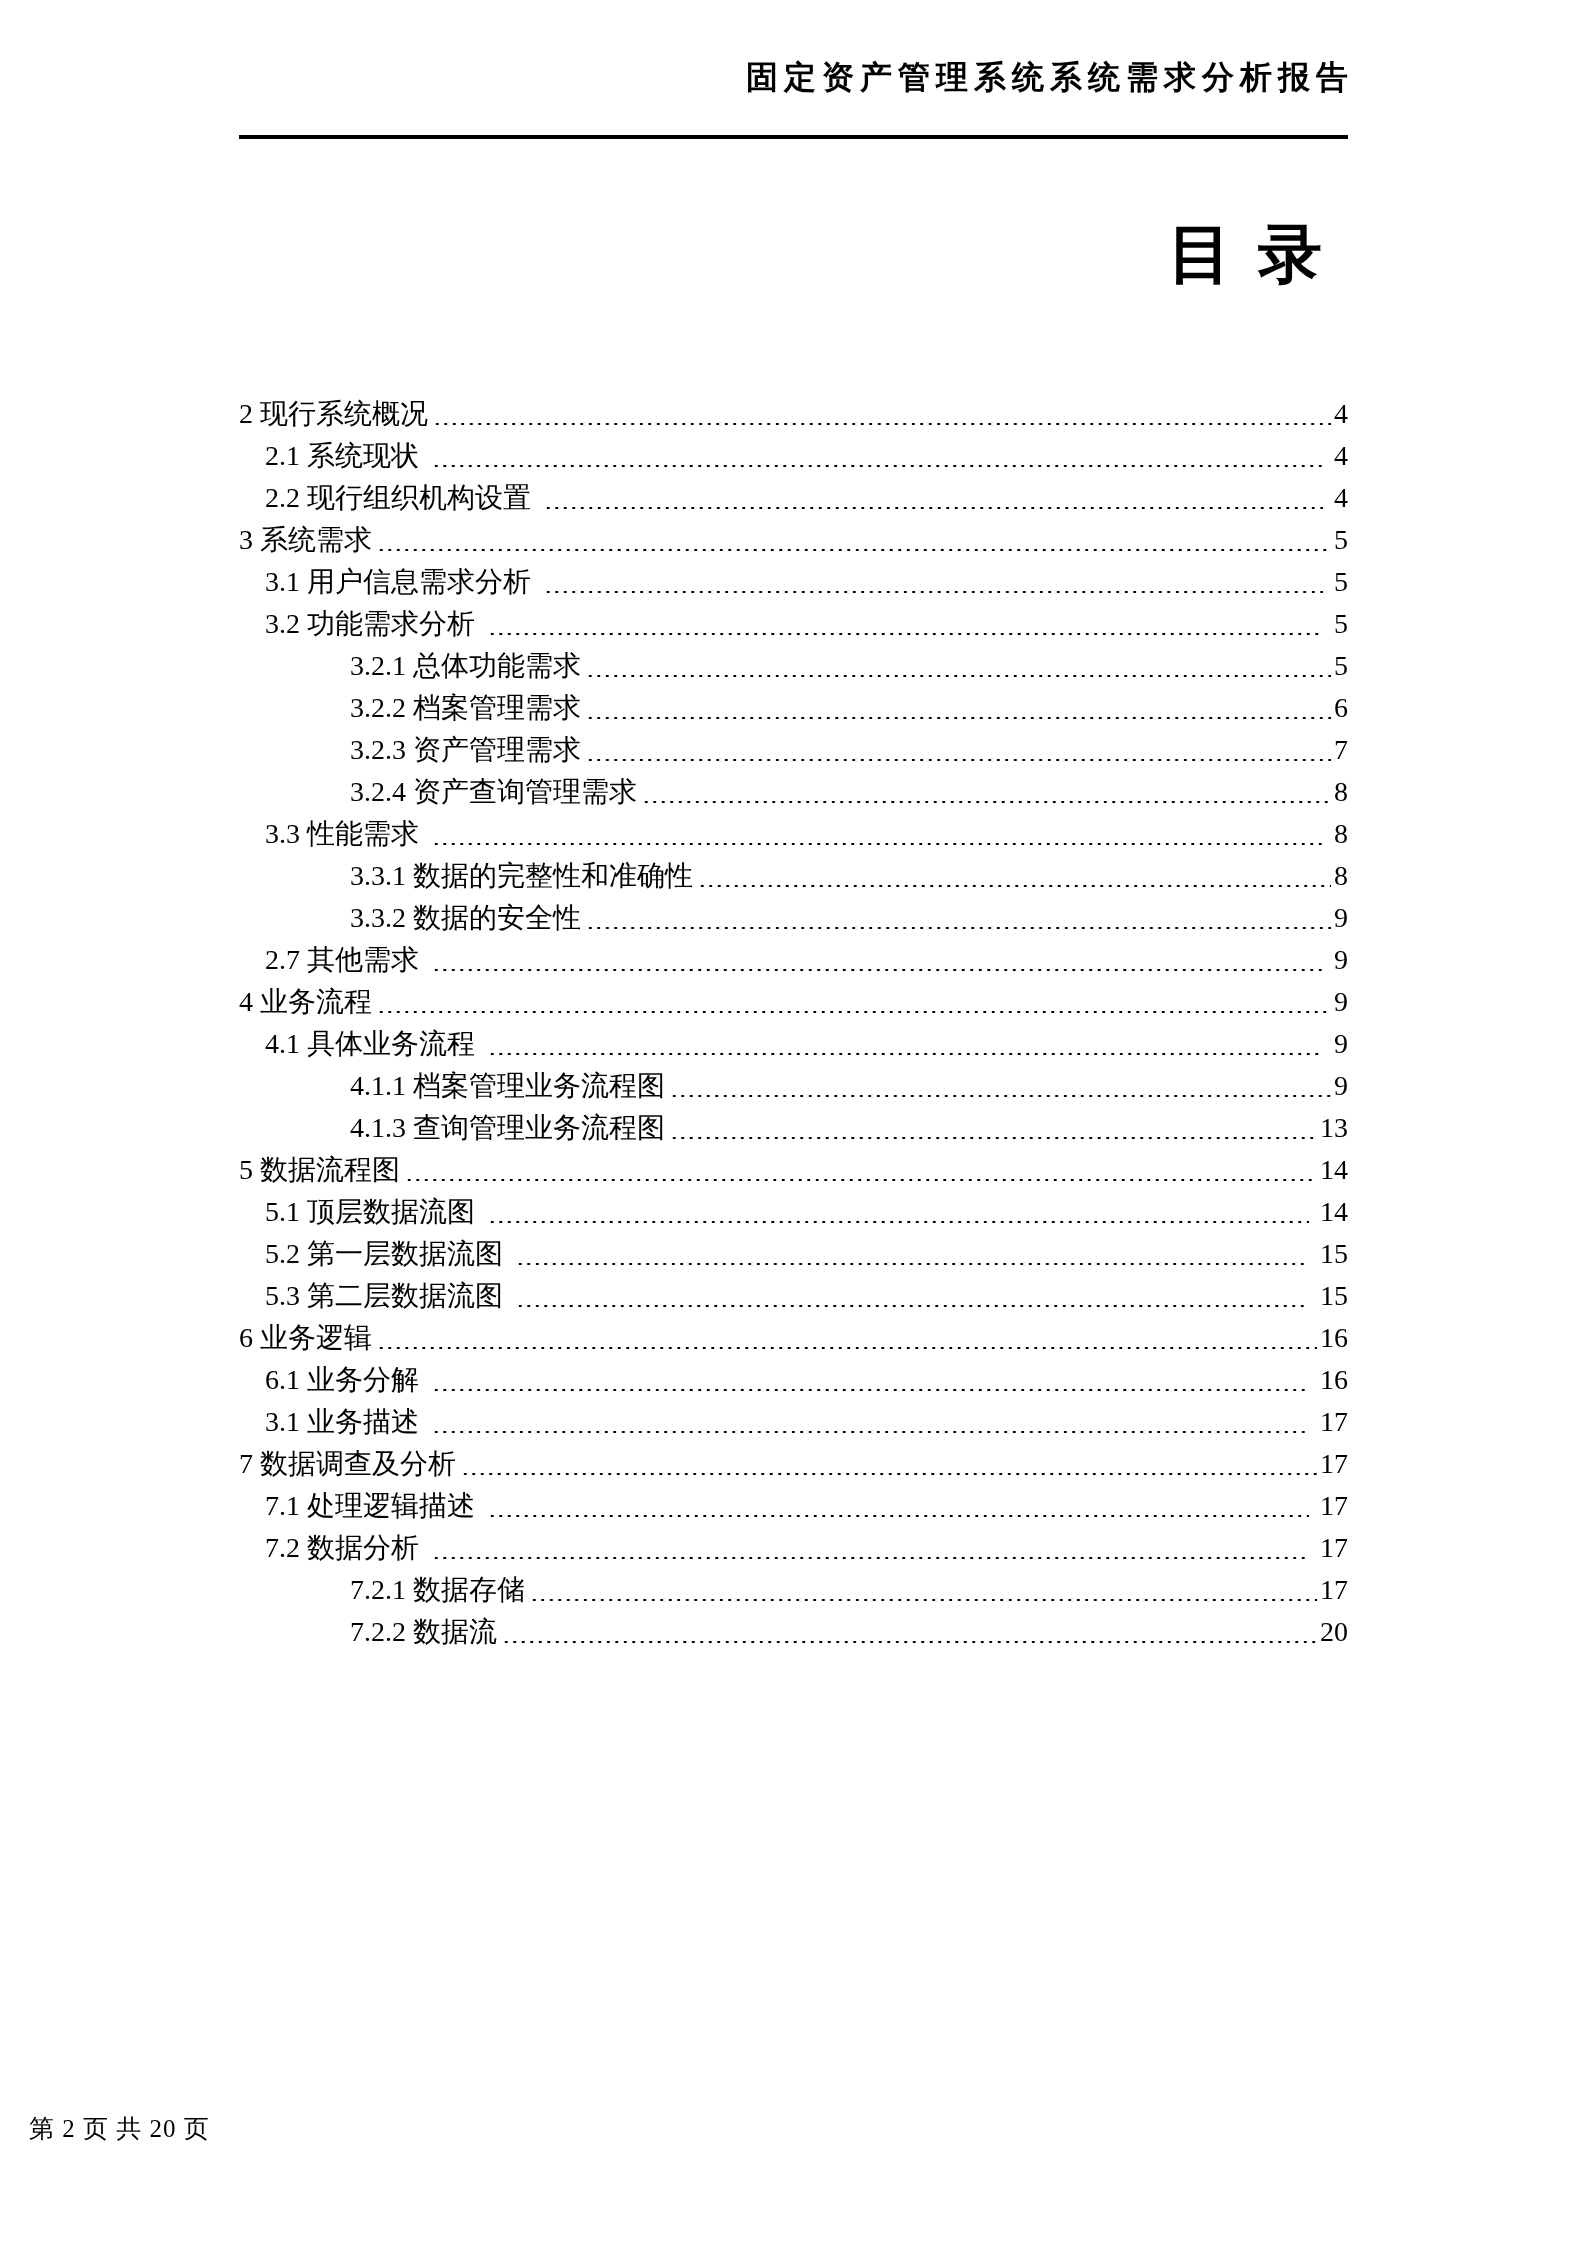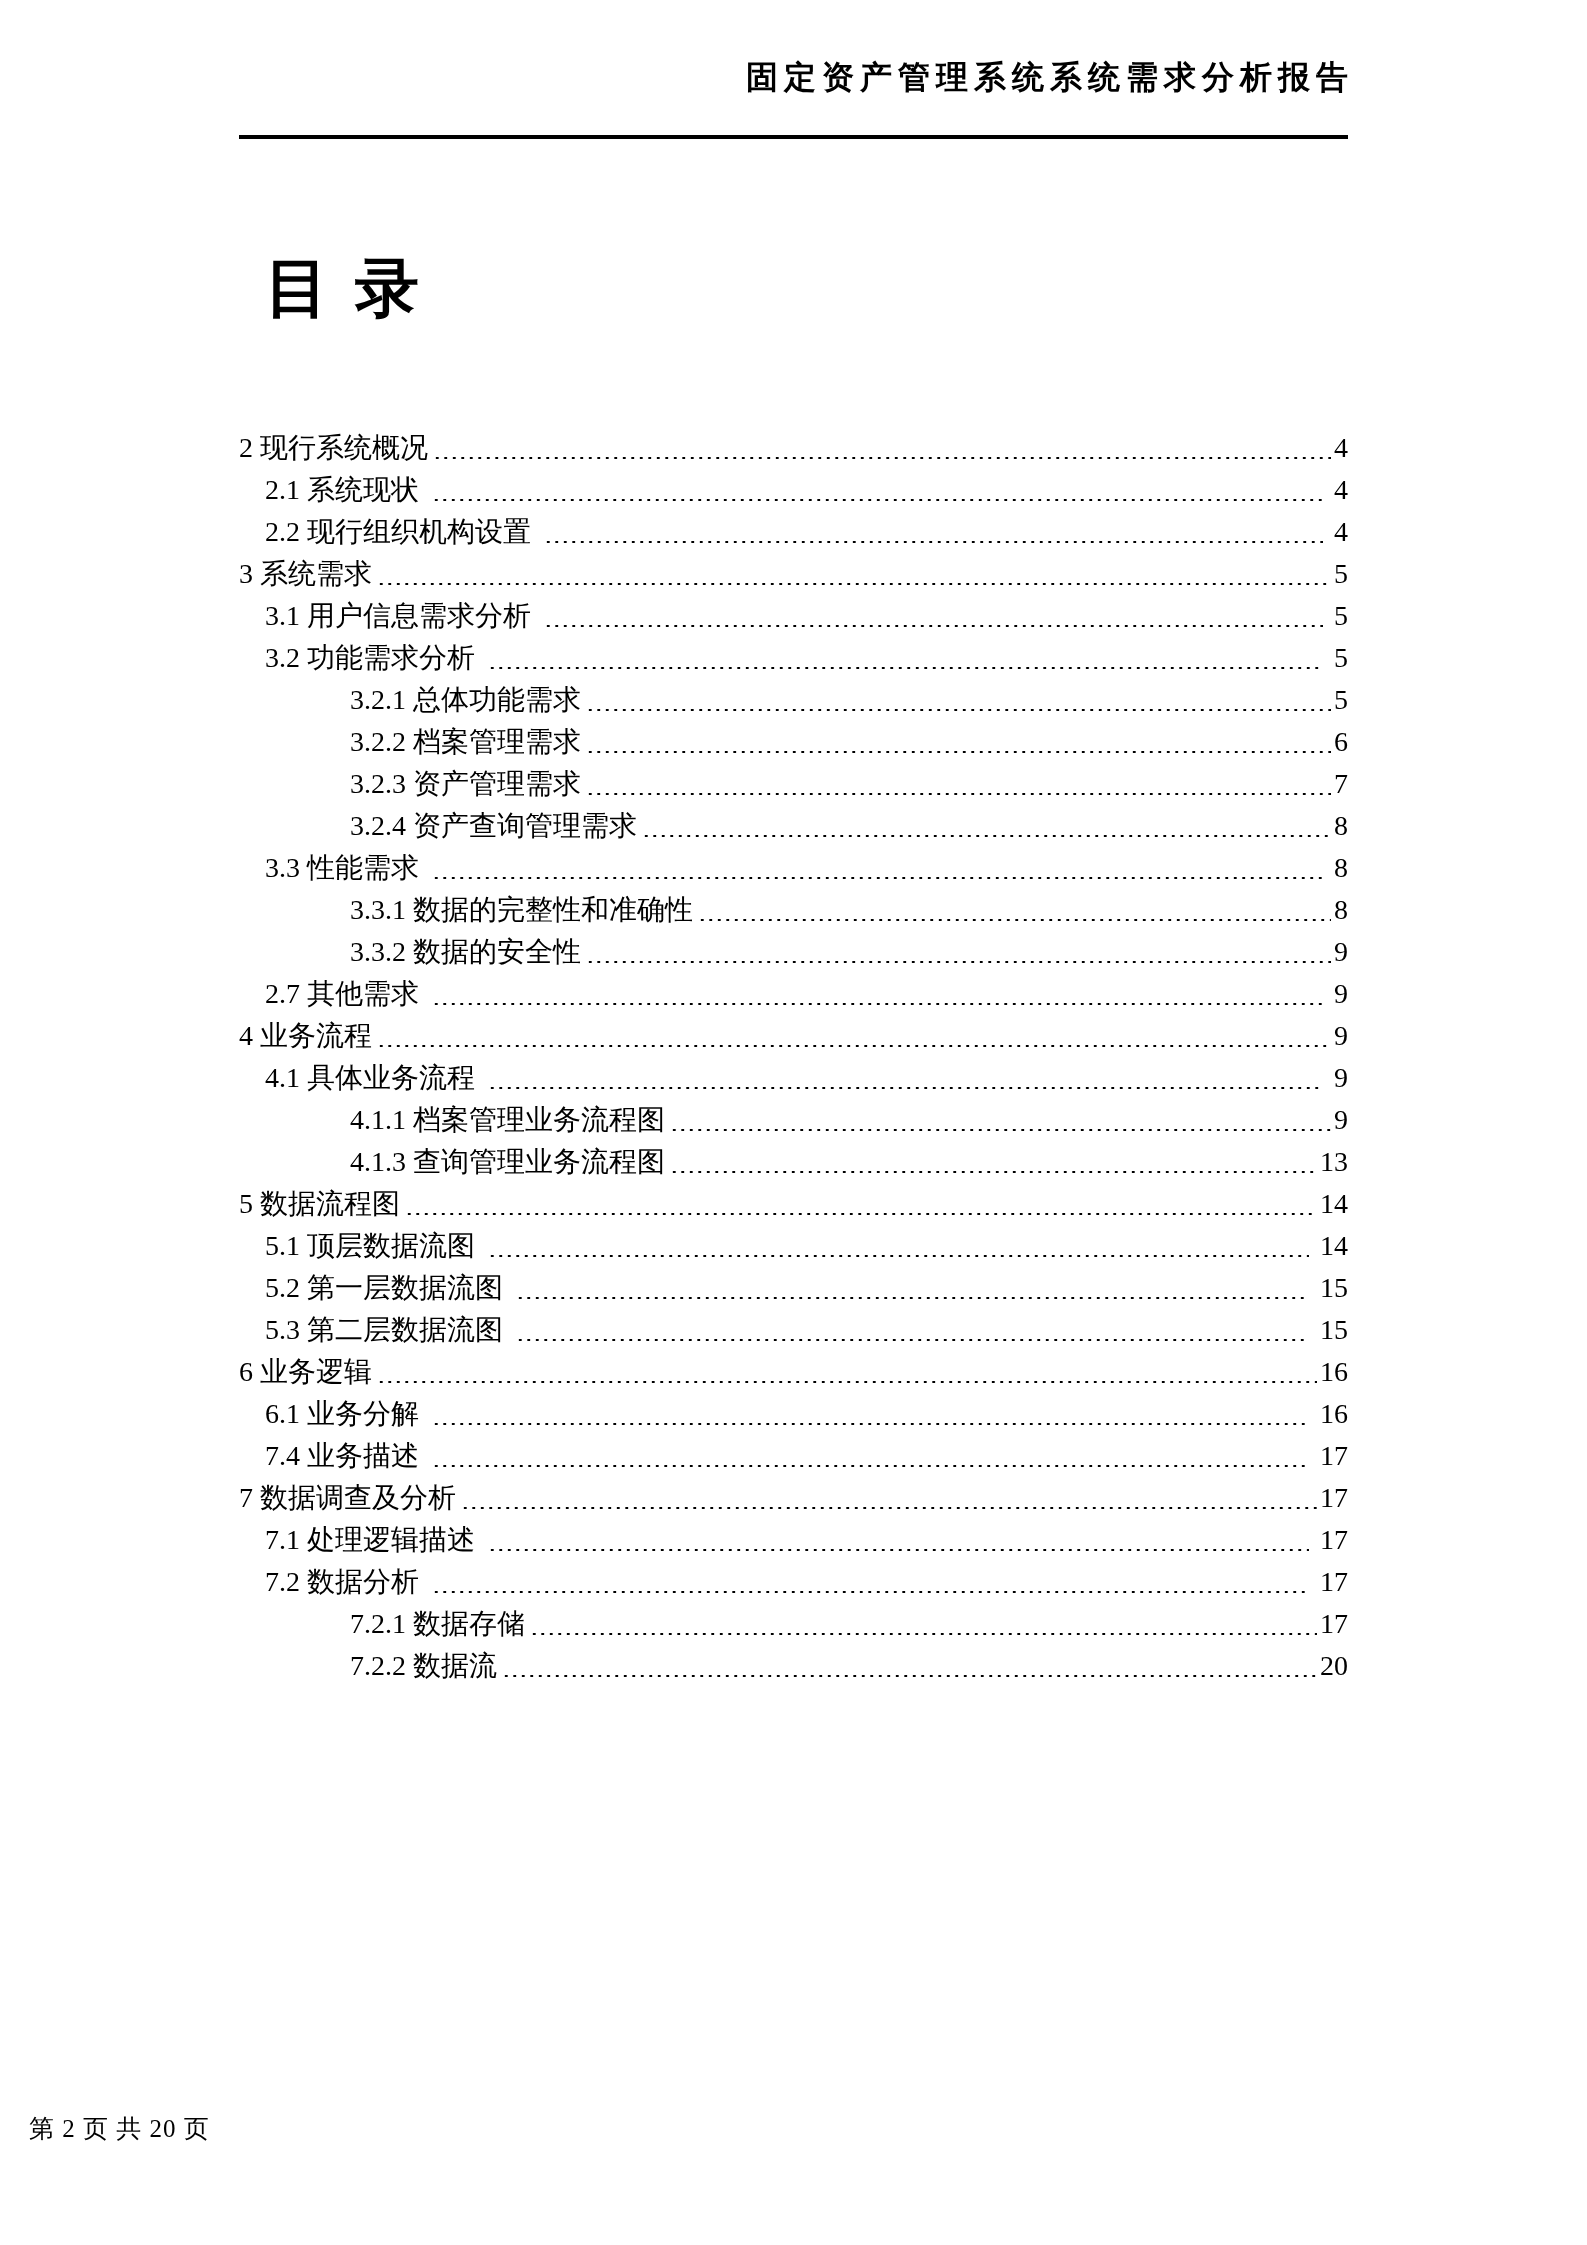--- a/index.html
+++ b/index.html
@@ -10,21 +10,21 @@
   }
   .page { position:absolute; inset:0; padding:0 239px; }
 
   .header { padding-top:60px; padding-bottom:40px; border-bottom:4px solid #000; }
   .header-title {
     text-align:right; font-size:32px; line-height:1.1;
     letter-spacing:6px; margin-right:-6px; font-weight:600;
   }
 
   .doc-title {
-    margin-top:118px; text-align:left; font-size:64px; line-height:1;
+    margin-top:84px; text-align:right; font-size:64px; line-height:1;
     font-weight:700; letter-spacing:26px; padding-left:26px; white-space:nowrap;
   }
 
   .toc { margin-top:106px; }
   .toc-row {
     display:flex; align-items:baseline;
     height:42px; line-height:42px; font-size:28px; white-space:nowrap;
   }
   .toc-row.level-2 { padding-left:26px;gap:8px; }
   .toc-row.level-3 { padding-left:111px; }
@@ -194,21 +194,21 @@
     <span class="toc-page">16</span>
   </div>
 
   <div class="toc-row level-2">
     <span class="toc-label">6.1 业务分解</span>
     <span class="toc-dots"></span>
     <span class="toc-page">16</span>
   </div>
 
   <div class="toc-row level-2">
-    <span class="toc-label">7.4 业务描述</span>
+    <span class="toc-label">3.1 业务描述</span>
     <span class="toc-dots"></span>
     <span class="toc-page">17</span>
   </div>
 
   <div class="toc-row level-1">
     <span class="toc-label">7 数据调查及分析</span>
     <span class="toc-dots"></span>
     <span class="toc-page">17</span>
   </div>
 

